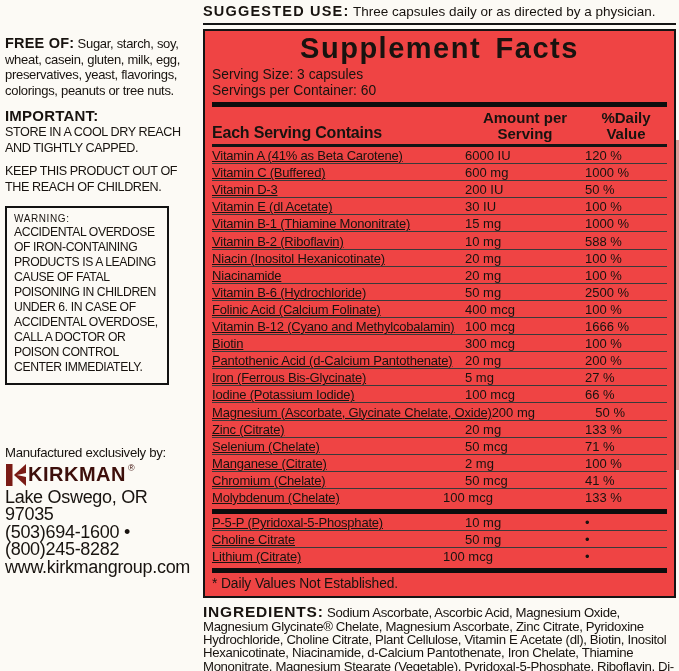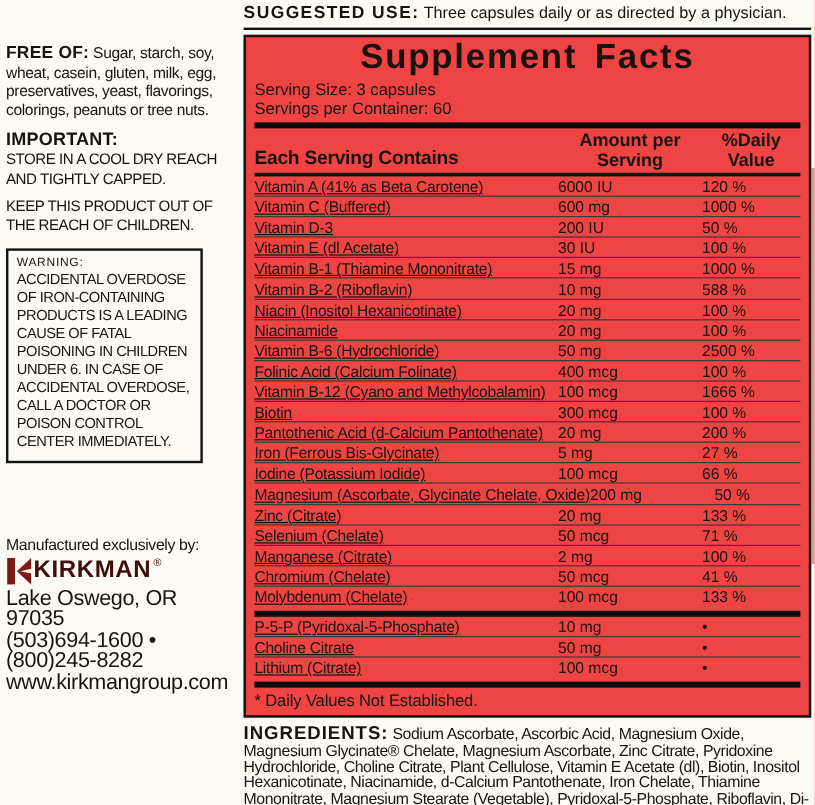--- a/index.html
+++ b/index.html
@@ -34,21 +34,21 @@
   .facts-box{border:2px solid #141414;margin-top:4px;padding:0 7px 4px;background:#ef4444;}
   .facts-title{text-align:center;font-weight:bold;font-size:29px;letter-spacing:1.5px;word-spacing:5px;margin:1px 0 2px;}
   .serving{font-size:13.8px;line-height:15.5px;margin:0;}
   .bar{height:5px;background:#0d0d0d;margin:4px 0 0;}
   .fhead{display:flex;align-items:flex-end;padding:3px 0 2px;}
   .fh1{flex:1;font-weight:bold;font-size:16px;letter-spacing:-0.2px;}
   .fh2{width:120px;font-weight:bold;font-size:15px;line-height:16px;text-align:center;}
   .fh3{width:82px;font-weight:bold;font-size:15px;line-height:16px;text-align:center;}
   .hline{height:3px;background:#141414;}
   .frow{display:flex;height:16.1px;align-items:flex-end;border-bottom:1px solid #3a3a3a;font-size:13px;line-height:15px;}
-  .frow:last-child{border-bottom:none;}
+  .frow:last-child{border-bottom:none;gap:22px;}
   .fname{flex:1;letter-spacing:-0.2px;white-space:nowrap;text-decoration:underline;}
   .famt{width:120px;text-align:left;}
   .fdv{width:82px;text-align:left;padding-right:6px;box-sizing:border-box;}
   .footnote{font-size:13.8px;padding:3px 0 1px;letter-spacing:-0.1px;}
   .ingredients{margin-top:7px;font-size:13.2px;line-height:13.4px;letter-spacing:-0.35px;}
   .ing-label{font-weight:bold;font-size:15.5px;letter-spacing:0.8px;}
   .edge-strip{position:absolute;right:0;top:140px;width:3px;height:330px;background:#c96a62;opacity:0.65;}
 </style>
 </head>
 <body>

